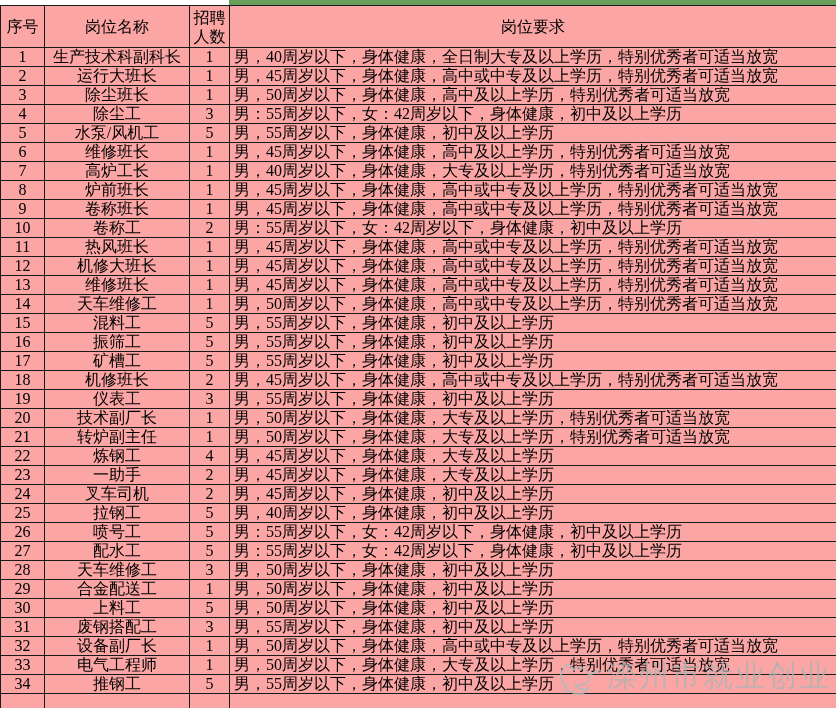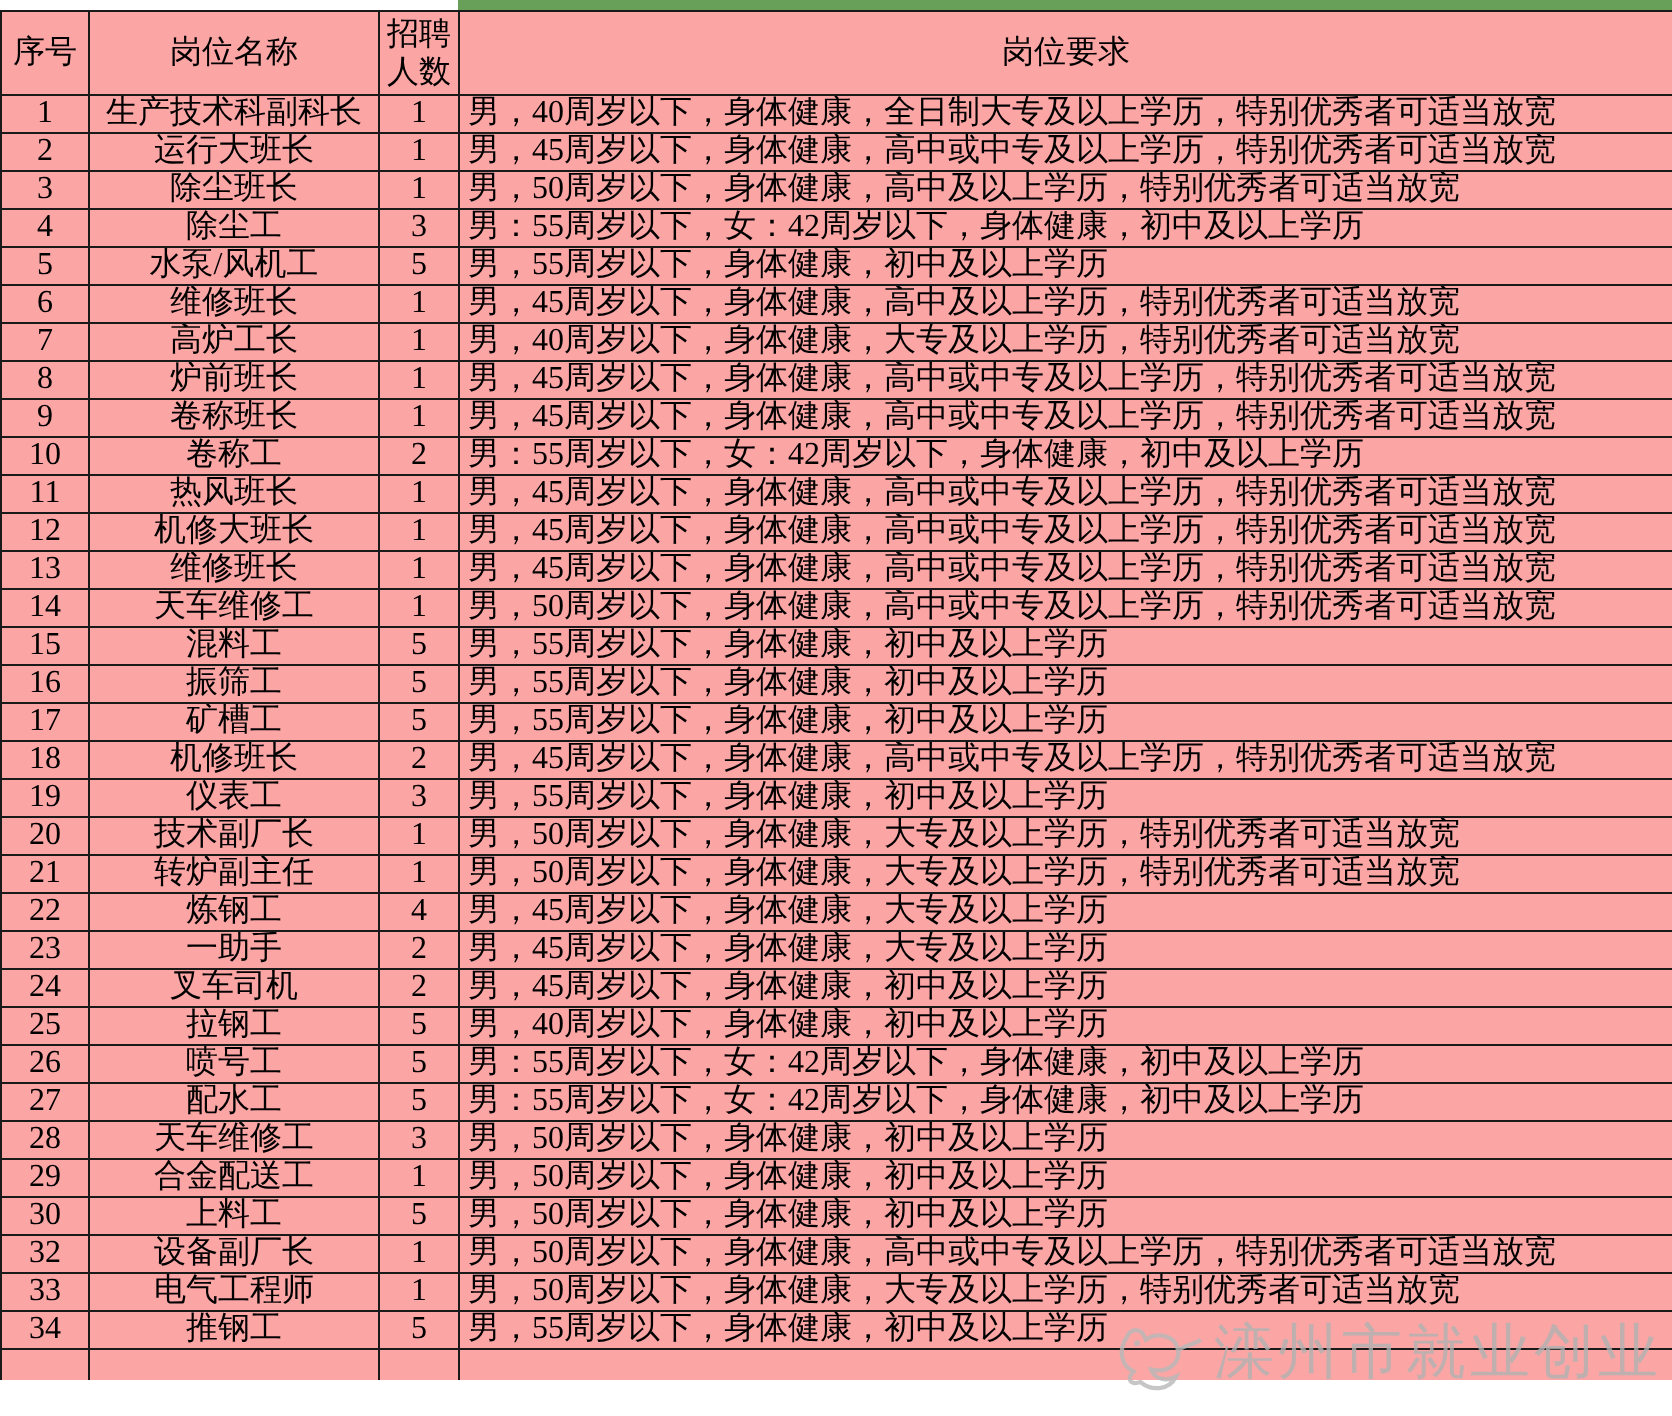--- a/index.html
+++ b/index.html
@@ -274,20 +274,26 @@
     <td class="req">男，50周岁以下，身体健康，初中及以上学历</td>
   </tr>
 
   <tr>
     <td>30</td>
     <td>上料工</td>
     <td>5</td>
     <td class="req">男，50周岁以下，身体健康，初中及以上学历</td>
   </tr>
 
+  <tr>
+    <td>31</td>
+    <td>废钢搭配工</td>
+    <td>3</td>
+    <td class="req">男，55周岁以下，身体健康，初中及以上学历</td>
+  </tr>
 
   <tr>
     <td>32</td>
     <td>设备副厂长</td>
     <td>1</td>
     <td class="req">男，50周岁以下，身体健康，高中或中专及以上学历，特别优秀者可适当放宽</td>
   </tr>
 
   <tr>
     <td>33</td>

